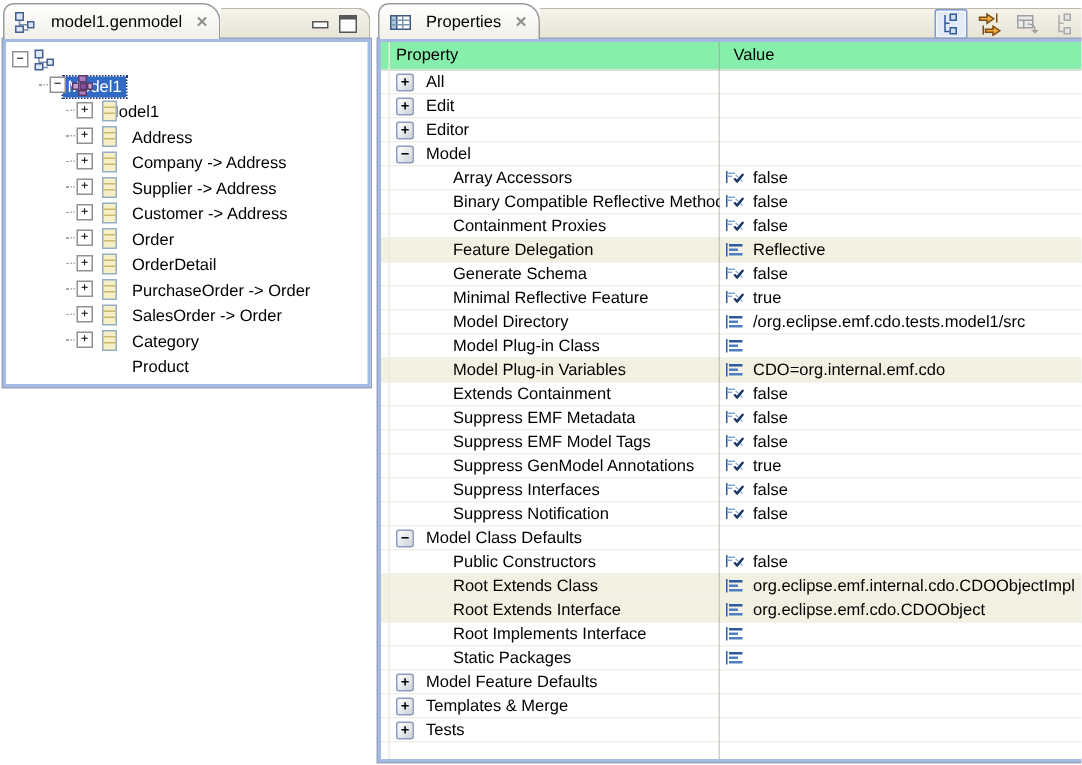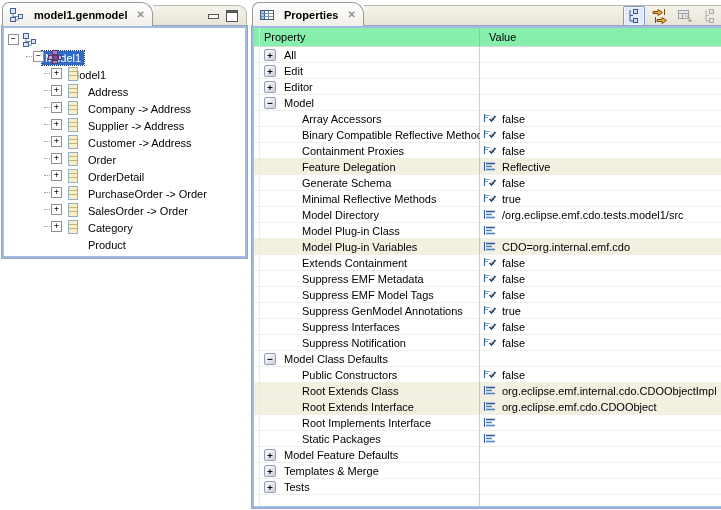--- a/index.html
+++ b/index.html
@@ -15,21 +15,21 @@
   
   .tabbar{height:24px;position:relative;display:flex;align-items:flex-end;}
   .shelf{flex:1;height:20px;background:linear-gradient(#f5f3ea,#e7e4d5);
     border:1px solid #bcb9aa;border-bottom:none;border-left:none;
     border-radius:0 9px 0 0;display:flex;justify-content:flex-end;align-items:center;
     gap:5px;padding:0 7px;min-width:0;}
   .tab{display:flex;align-items:center;gap:5px;padding:0 7px 0 6px;height:23px;
     background:linear-gradient(#ffffff,#f1efe7);
     border:1px solid #9a9a9a;border-bottom:none;border-radius:7px 12px 0 0;
     position:relative;z-index:2;white-space:nowrap;}
-  .tab .title{padding-top:1px;font-weight:bold;}
+  .tab .title{padding-top:1px;}
   .close-x{color:#8f8f8f;font-size:10px;font-weight:bold;margin-left:4px;cursor:default;}
   .winbtn{display:inline-flex;align-items:center;justify-content:center;width:14px;height:12px;}
   .min-glyph{display:inline-block;width:9px;height:3px;border:1px solid #565656;background:#fdfdfd;}
   .max-glyph{display:inline-block;width:10px;height:8px;border:1px solid #565656;border-top:3px solid #565656;background:#fdfdfd;}
 
   
   .content{position:absolute;left:0;right:0;top:24px;bottom:0;background:#fff;
     border:2px solid #a3bae2;box-shadow:0 0 0 1px #99a5c0;overflow:hidden;}
 
   
@@ -414,21 +414,21 @@
                 <path d="M2 2.5h5M2 4.5h3" stroke="#7fa8d9"></path>
                 <path d="M7.5 3.5l4.5 4.5M12 3.5L7.5 8" stroke="#9db9e0"></path>
                 <path d="M6.5 6l2 2 4-5" stroke="#17335f" stroke-width="1.5" fill="none"></path>
               </svg>
             </span>
             <span>false</span>
           </span>
         </div>
         <div class="prow">
           <span class="c-name prop">
-            <span>Minimal Reflective Methods</span>
+            <span>Minimal Reflective Feature</span>
           </span>
           <span class="c-val">
             <span class="vicon">
               <svg width="15" height="11" viewBox="0 0 15 11">
                 <path d="M1.5 1v8" stroke="#2d5b9e"></path>
                 <path d="M2 2.5h5M2 4.5h3" stroke="#7fa8d9"></path>
                 <path d="M7.5 3.5l4.5 4.5M12 3.5L7.5 8" stroke="#9db9e0"></path>
                 <path d="M6.5 6l2 2 4-5" stroke="#17335f" stroke-width="1.5" fill="none"></path>
               </svg>
             </span>

